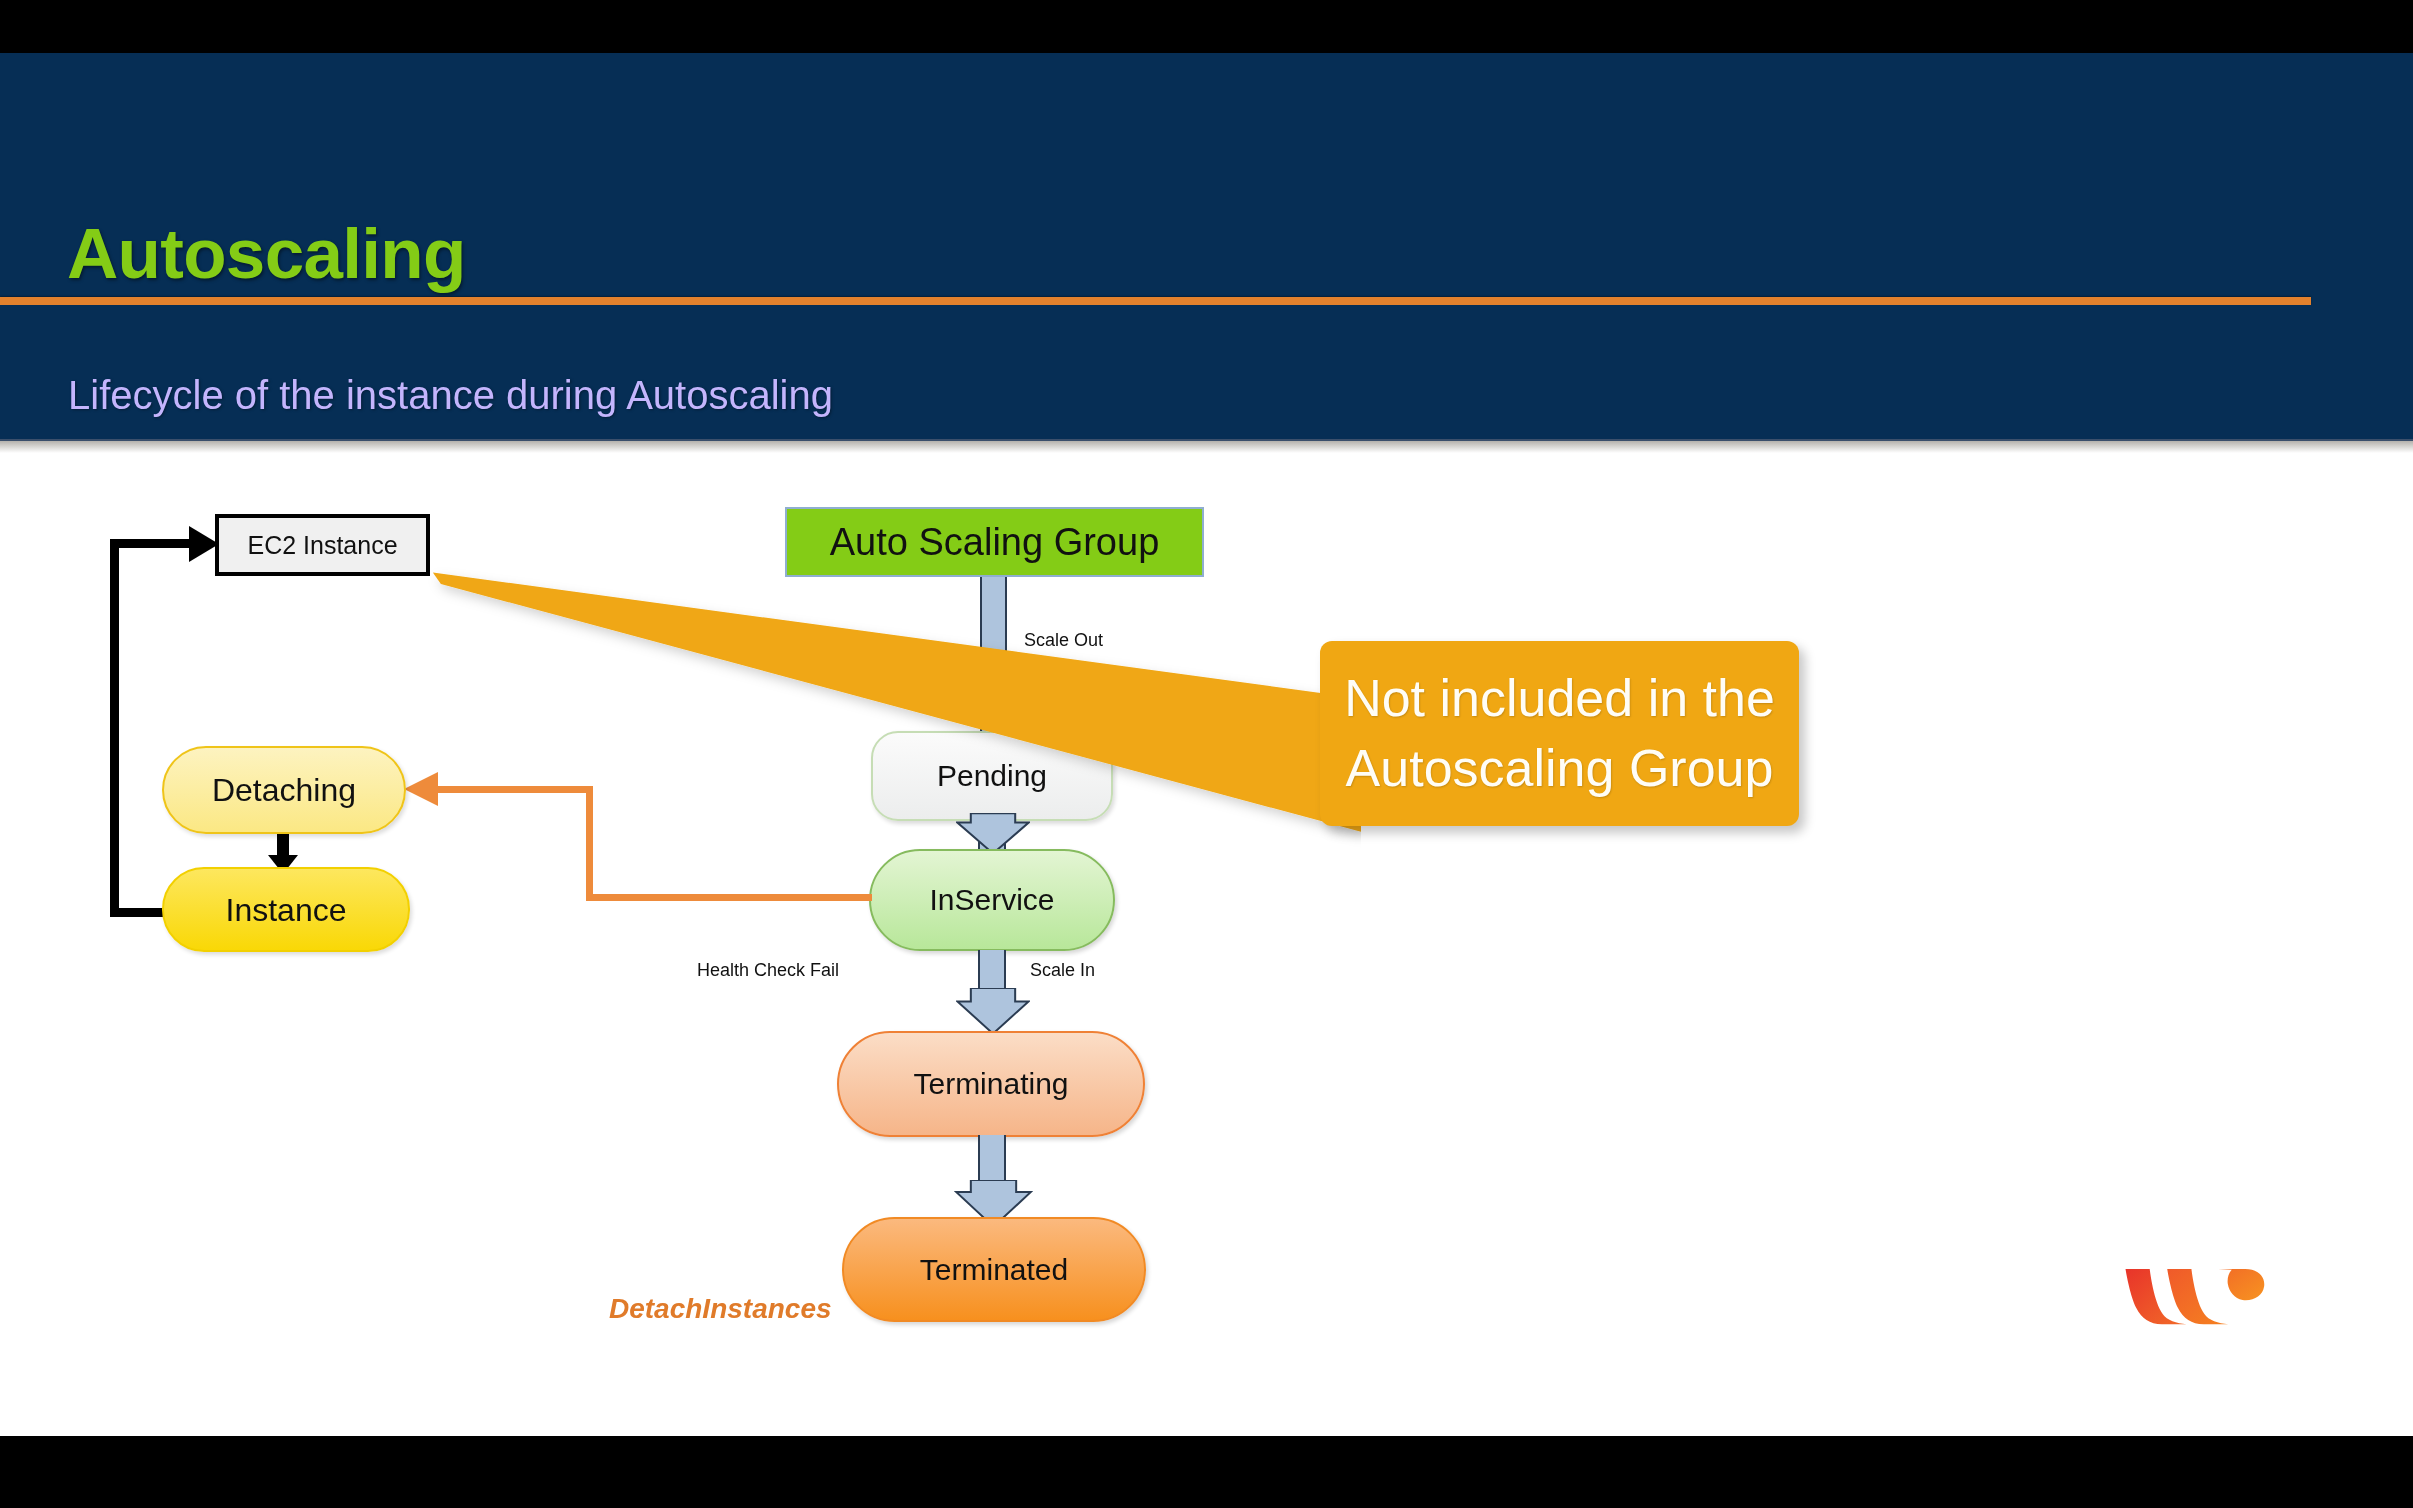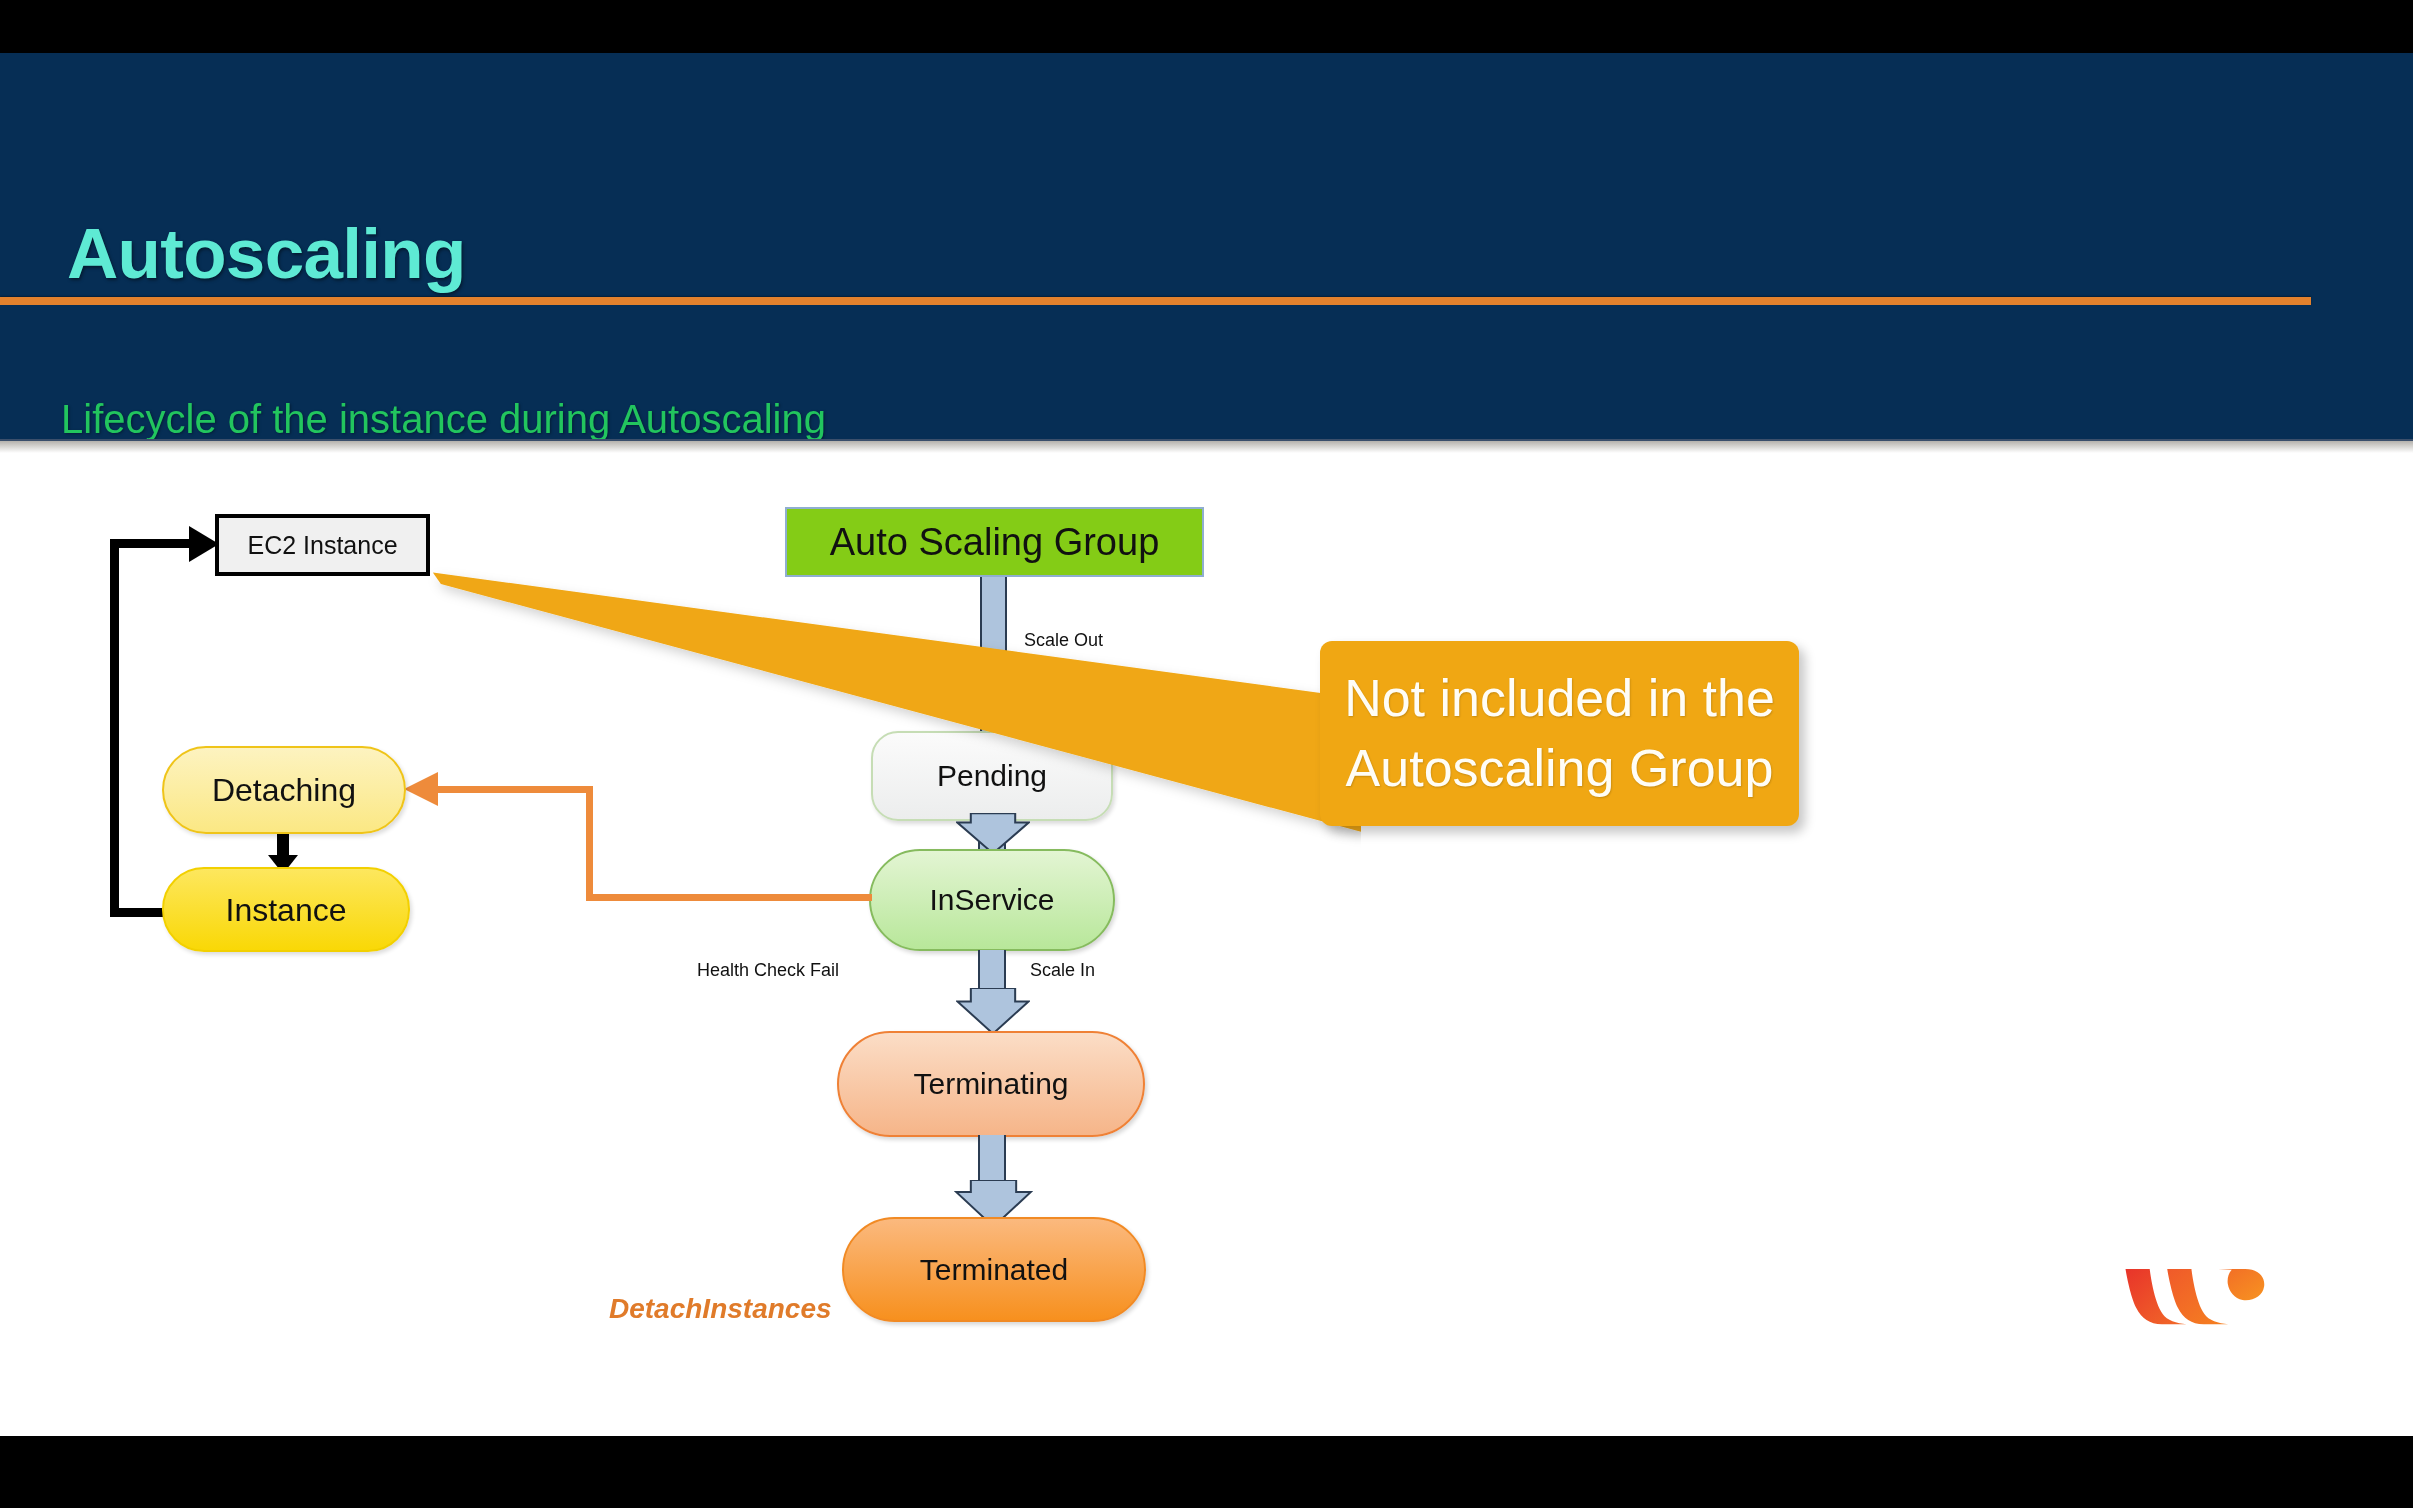--- a/index.html
+++ b/index.html
@@ -1,26 +1,26 @@
 <!DOCTYPE html>
 <html style="font-size:10.8px"><head>
 <meta charset="utf-8">
 <style>
   html,body{margin:0;padding:0;background:#000;}
   body{width:2413px;height:1508px;overflow:hidden;font-family:"Liberation Sans",sans-serif;}
   #slide{position:relative;width:2413px;height:1508px;background:#000;}
 
   
   .header{position:absolute;left:0;top:53px;width:2413px;height:387px;background:#062e55;}
-  .title{position:absolute;left:67px;top:165px;font-size:71px;font-weight:bold;color:#5eead4;
+  .title{position:absolute;left:67px;top:165px;font-size:71px;font-weight:bold;color:#84cc16;
          letter-spacing:-0.7px;line-height:1;text-shadow:1.3px 2px 3.4px rgba(0,0,0,.45);}
   .accent-rule{position:absolute;left:0;top:244px;width:2311px;height:8px;background:#e2812d;
                box-shadow:0 -1.3px 1.3px rgba(0,0,0,.35);}
-  .subtitle{position:absolute;left:61px;top:322px;font-size:40px;color:#22c55e;line-height:1;
-            text-shadow:1.3px 1.3px 2.7px rgba(0,0,0,.35);margin-top:24px;}
+  .subtitle{position:absolute;left:68px;top:322px;font-size:40px;color:#c4b5fd;line-height:1;
+            text-shadow:1.3px 1.3px 2.7px rgba(0,0,0,.35);}
 
   
   .canvas{position:absolute;left:0;top:439px;width:2413px;height:997px;background:#ffffff;
           border-top:2px solid #3b4f6b;}
   .canvas::before{content:"";position:absolute;left:0;top:0;width:100%;height:12px;
           background:linear-gradient(to bottom,rgba(120,115,105,.55),rgba(255,255,255,0));}
 
   
   .nodetext{position:absolute;width:100%;top:50%;transform:translateY(-50%);text-align:center;
             color:#111;white-space:nowrap;}

